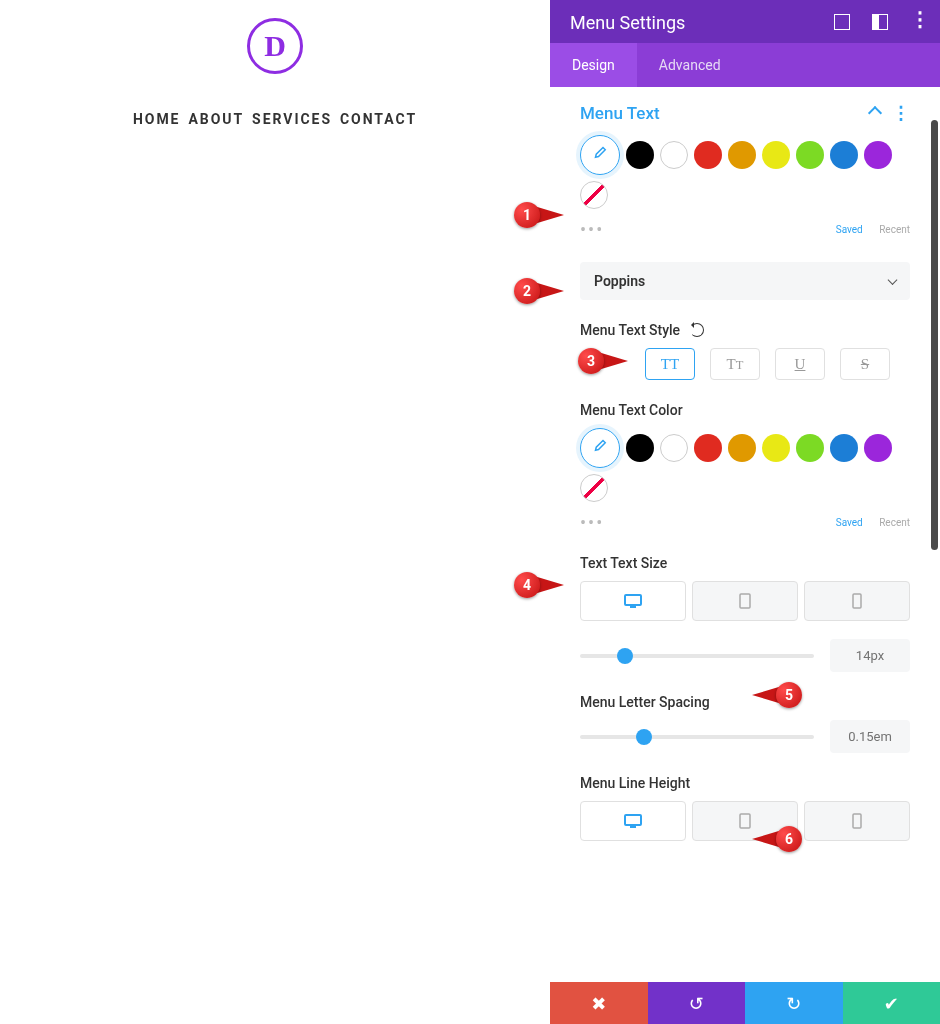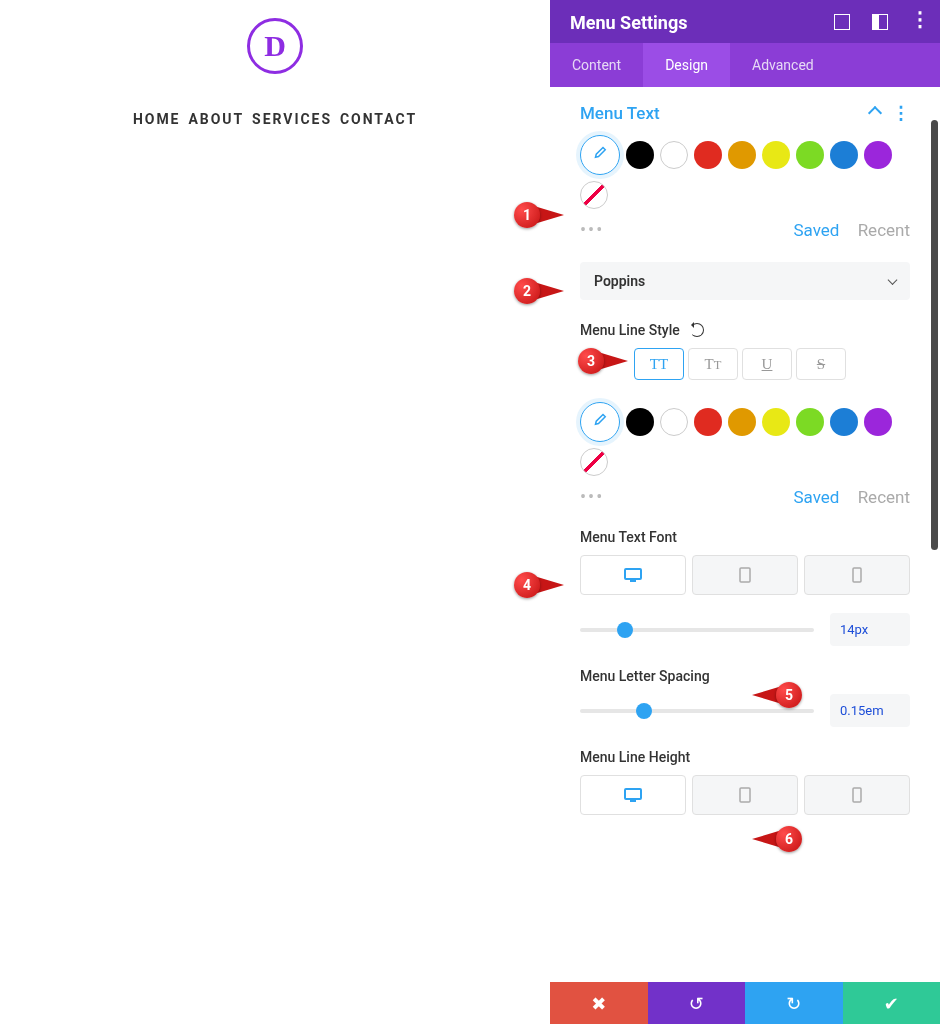--- a/index.html
+++ b/index.html
@@ -7,21 +7,21 @@
   
   
   .preview { flex: 1; background: #fff; padding-top: 18px; text-align: center; }
   .logo { display: inline-flex; width: 56px; height: 56px; border-radius: 50%; border: 3px solid #8e2de2; align-items: center; justify-content: center; font-size: 30px; font-weight: 700; color: #8e2de2; font-family: Georgia, serif; }
   .navbar { margin-top: 35px; }
   .navbar a { display: inline-block; margin: 0 2px; font-size: 14px; font-weight: 700; letter-spacing: 0.14em; color: #333; text-decoration: none; text-transform: uppercase; }
 
   
   .panel { width: 390px; background: #fff; display: flex; flex-direction: column; position: relative; }
   .panel-header { background: #6c2eb9; color: #fff; padding: 12px 20px 10px; position: relative; }
-  .panel-title { font-size: 18px; font-weight: 700; }
+  .panel-title { font-size: 18px; font-weight: 400; }
   .panel-preset { font-size: 13px; color: #d8c9ee; margin-top: 3px; }
   .panel-header-icons { position: absolute; right: 14px; top: 14px; display: flex; gap: 22px; }
   .hicon { width: 16px; height: 16px; border: 2px solid #fff; display: inline-block; cursor: pointer; }
   .hicon.dots { border: none; font-size: 20px; font-weight: 700; color: #fff; line-height: 10px; }
 
   .tabs { display: flex; background: #8b3dd6; }
   .tab { flex: 0 0 auto; padding: 14px 22px; color: #e6d9f5; font-size: 14px; cursor: pointer; }
   .tab.active { background: #9b4de6; color: #fff; }
 
   .panel-body { flex: 1; overflow-y: auto; padding: 16px 30px 10px 30px; position: relative; }
@@ -37,40 +37,40 @@
   .field-label { font-size: 14px; color: #333; font-weight: 500; margin-bottom: 10px; display: flex; align-items: center; gap: 10px; }
   .field { margin-bottom: 22px; }
 
   .swatches { display: flex; gap: 6px; align-items: center; flex-wrap: wrap; }
   .swatch { width: 28px; height: 28px; border-radius: 50%; cursor: pointer; }
   .swatch.picker { width: 40px; height: 40px; border: 1px solid #2ea3f2; display: flex; align-items: center; justify-content: center; color: #2ea3f2; font-size: 18px; box-shadow: 0 0 0 4px rgba(46,163,242,0.12); }
   .swatch.white { border: 1px solid #ccc; }
   .swatch.none { background: linear-gradient(135deg, #fff 45%, #e04 45%, #e04 55%, #fff 55%); border: 1px solid #ccc; }
   .swatch-row-below { display: flex; justify-content: space-between; align-items: center; margin-top: 10px; }
   .dots3 { color: #bbb; font-size: 18px; letter-spacing: 2px; }
-  .links-sr { font-size: 17px; text-align: right; }
+  .links-sr { font-size: 10px; text-align: right; }
   .links-sr .saved { color: #2ea3f2; margin-right: 14px; cursor: pointer; }
   .links-sr .recent { color: #aaa; cursor: pointer; }
 
   .select-box { position: relative; background: #f5f6f7; border-radius: 4px; padding: 11px 14px; font-size: 14px; font-weight: 600; color: #333; cursor: pointer; }
   .select-box::after { content: ""; position: absolute; right: 14px; top: 50%; width: 6px; height: 6px; border-right: 1.5px solid #555; border-bottom: 1.5px solid #555; transform: translateY(-65%) rotate(45deg); }
 
-  .style-buttons { display: flex; gap: 4px; align-items: center; }
+  .style-buttons { display: flex; gap: 15px; align-items: center; }
   .sbtn { width: 50px; height: 32px; border: 1px solid #e0e0e0; border-radius: 4px; background: #fff; display: flex; align-items: center; justify-content: center; font-size: 15px; color: #999; cursor: pointer; }
   .sbtn.active { color: #2ea3f2; border-color: #2ea3f2; background: #fff; }
   .sbtn span { font-family: Georgia, serif; }
 
   .device-tabs { display: flex; gap: 6px; }
   .dtab { flex: 1; height: 40px; border: 1px solid #e0e0e0; border-radius: 4px; background: #f5f6f7; display: flex; align-items: center; justify-content: center; color: #999; cursor: pointer; }
   .dtab.active { background: #fff; color: #2ea3f2; }
 
   .slider-row { display: flex; align-items: center; gap: 16px; margin-top: 18px; }
   .track { flex: 1; height: 4px; background: #e6e6e6; border-radius: 2px; position: relative; }
   .thumb { width: 16px; height: 16px; border-radius: 50%; background: #2ea3f2; position: absolute; top: -6px; cursor: pointer; }
-  .valbox { width: 80px; padding: 9px 10px; background: #f5f6f7; border-radius: 4px; font-size: 13px; color: #1d4ed8; text-align: left; }
+  .valbox { width: 80px; padding: 9px 10px; background: #f5f6f7; border-radius: 4px; font-size: 13px; color: #737373; text-align: center; }
 
   .reset-icon { width: 14px; height: 14px; border: 1.5px solid #333; border-radius: 50%; border-left-color: transparent; position: relative; display: inline-block; }
   .reset-icon::after { content: ""; position: absolute; left: -3px; top: -2px; border: 3px solid transparent; border-right-color: #333; }
 
   
   .panel-footer { display: flex; height: 42px; }
   .fbtn { flex: 1; display: flex; align-items: center; justify-content: center; color: #fff; font-size: 18px; cursor: pointer; }
   .fbtn.red { background: #e15241; }
   .fbtn.purple { background: #7231c9; }
   .fbtn.blue { background: #2ea3f2; }
@@ -102,21 +102,20 @@
   <div class="panel-header">
     <div class="panel-title">Menu Settings</div>
     <div class="panel-header-icons">
       <span class="hicon" style="border-width:1.5px;"></span>
       <span class="hicon" style="border-width:1.5px; background: linear-gradient(90deg,#fff 40%,transparent 40%);"></span>
       <span class="hicon dots">⋮</span>
     </div>
   </div>
 
   <div class="tabs">
-    <div class="tab">Content</div>
     <div class="tab active">Design</div>
     <div class="tab">Advanced</div>
   </div>
 
   <div class="panel-body">
     <div class="section-head">
       <div class="section-title">Menu Text</div>
       <div class="section-actions">
         <span class="chevron-up"></span>
         <span class="vdots">⋮</span>
@@ -149,21 +148,21 @@
       </div>
     </div>
 
     <div class="field">
       <div class="select-box">Poppins</div>
     </div>
 
 
     <div class="field">
       <div class="field-label">
-        <span>Menu Line Style</span>
+        <span>Menu Text Style</span>
         <span class="reset-icon"></span>
       </div>
       <div class="style-buttons">
         <div class="sbtn" style="opacity:0">
             <span style="font-style:italic">I</span>
           </div>
         <div class="sbtn active">
             <span>TT</span>
           </div>
         <div class="sbtn">
@@ -172,20 +171,21 @@
         <div class="sbtn">
             <span style="text-decoration:underline">U</span>
           </div>
         <div class="sbtn">
             <span style="text-decoration:line-through">S</span>
           </div>
       </div>
     </div>
 
     <div class="field">
+      <div class="field-label">Menu Text Color</div>
       <div class="swatches">
         <div class="swatch picker">
           <svg width="18" height="18" viewBox="0 0 24 24" fill="none" stroke="#2ea3f2" stroke-width="2">
               <path d="M19 5l-9 9-4 1 1-4 9-9 3 3z"></path>
             </svg>
         </div>
         <div class="swatch" style="background:#000"></div>
         <div class="swatch white" style="background:#fff"></div>
         <div class="swatch" style="background:#e02b20"></div>
         <div class="swatch" style="background:#e09900"></div>
@@ -198,21 +198,21 @@
       <div class="swatch-row-below">
         <span class="dots3">•••</span>
         <span class="links-sr">
           <span class="saved">Saved</span>
           <span class="recent">Recent</span>
         </span>
       </div>
     </div>
 
     <div class="field">
-      <div class="field-label">Menu Text Font</div>
+      <div class="field-label">Text Text Size</div>
       <div class="device-tabs">
         <div class="dtab active">
             <svg width="18" height="14" fill="none" stroke="#2ea3f2" stroke-width="2">
               <rect x="1" y="1" width="16" height="10" rx="1"></rect>
               <line x1="6" y1="13" x2="12" y2="13"></line>
             </svg>
           </div>
         <div class="dtab">
             <svg width="12" height="16" fill="none" stroke="#aaa" stroke-width="1.5">
               <rect x="1" y="1" width="10" height="14" rx="1"></rect>

